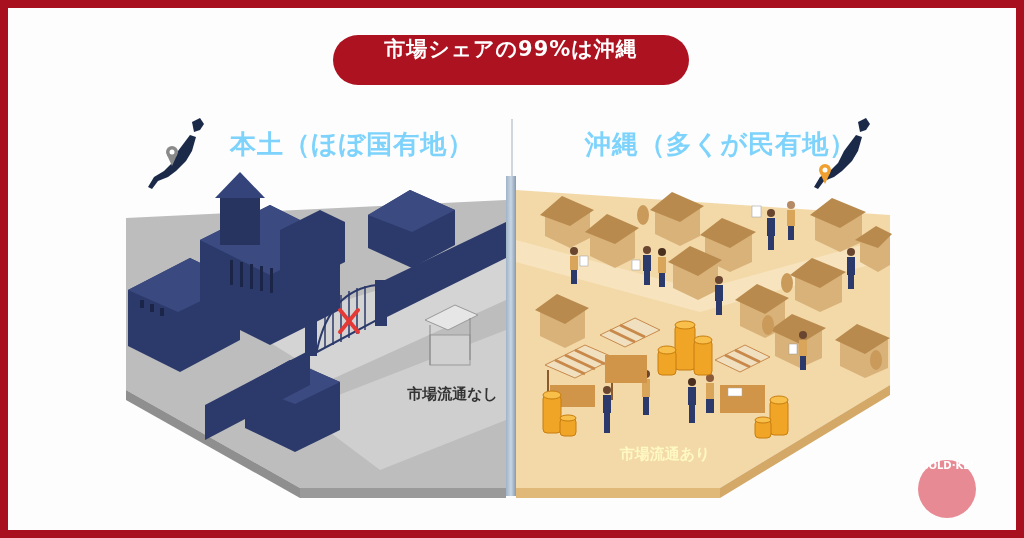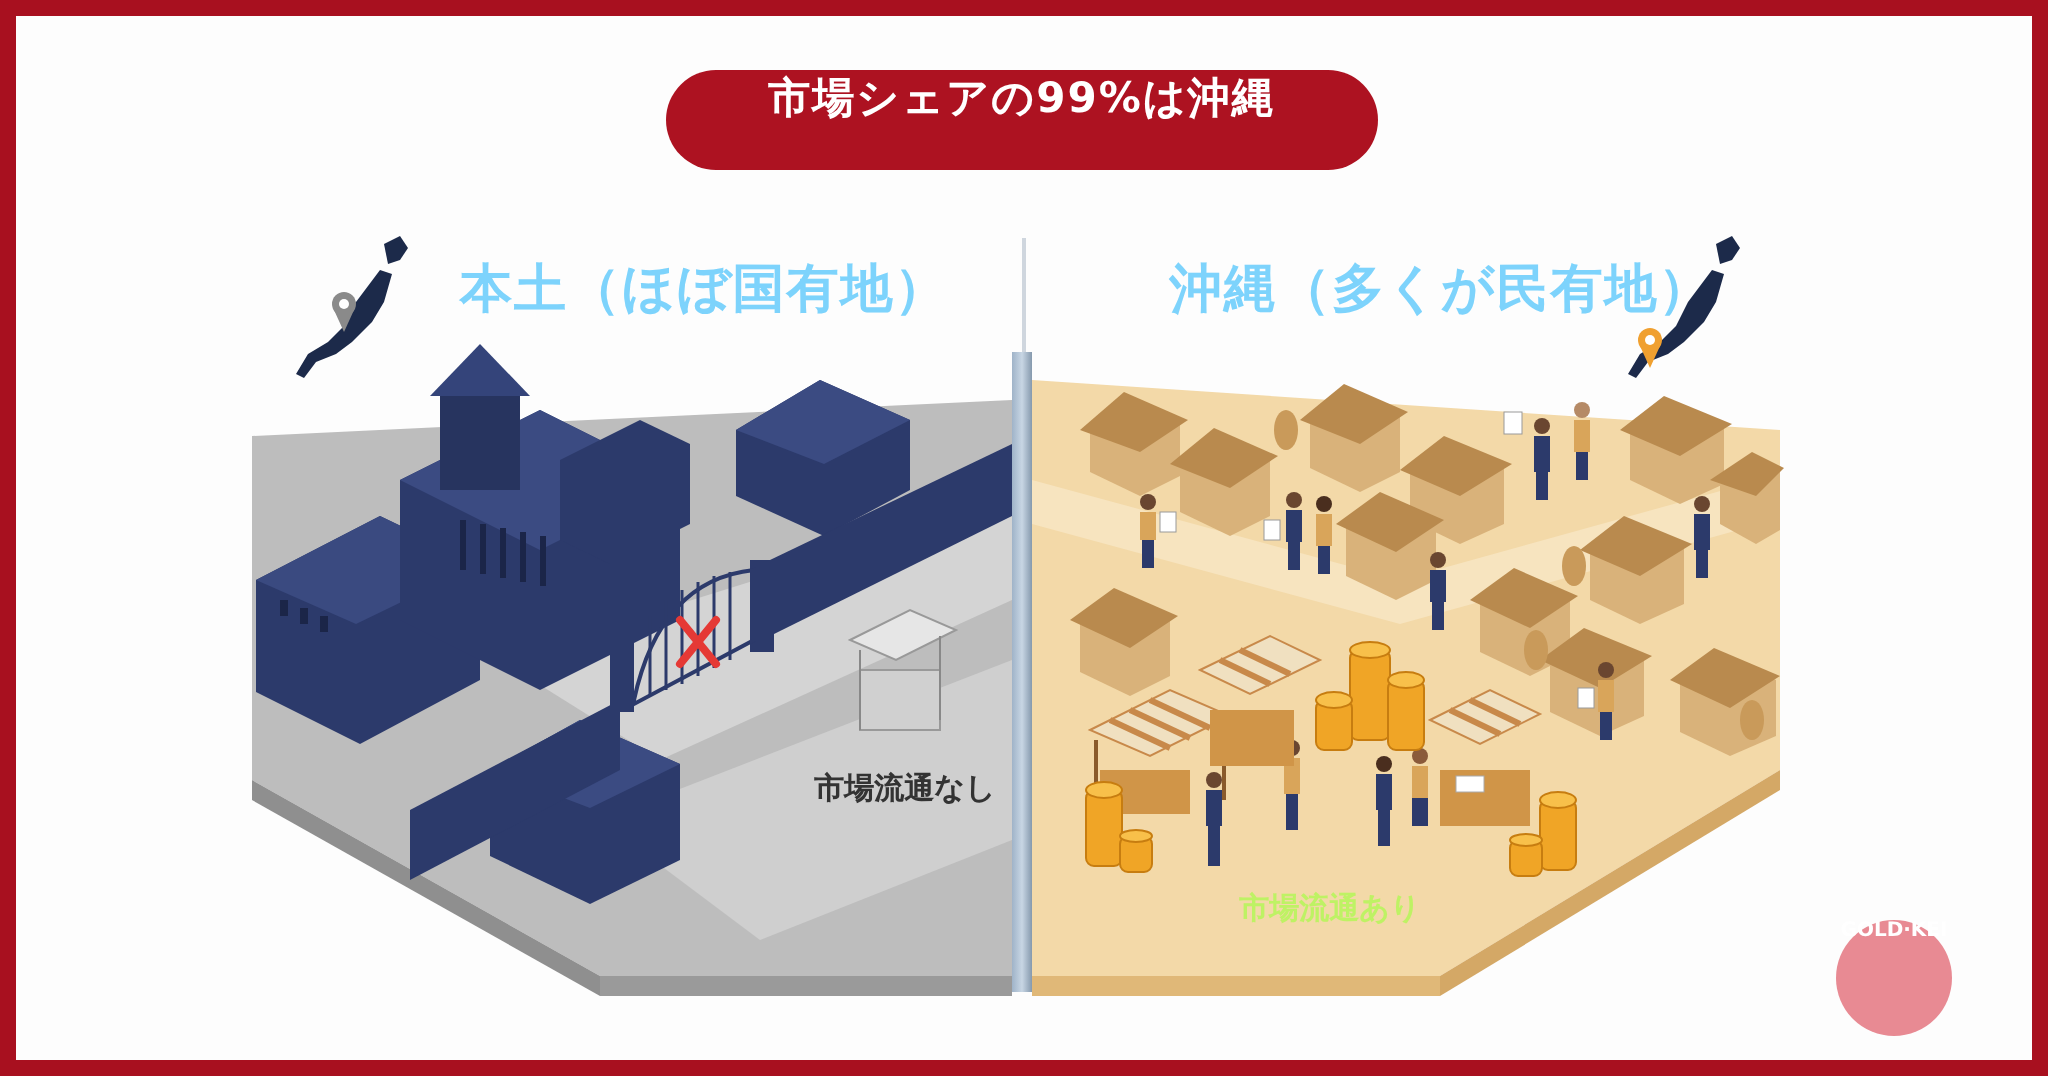--- a/index.html
+++ b/index.html
@@ -23,21 +23,21 @@
   .heading.right { left: 585px; }
   .divider {
     position: absolute; left: 511px; top: 119px; width: 2px; height: 60px; background: #cfd6de;
   }
   .pillar {
     position: absolute; left: 506px; top: 176px; width: 10px; height: 320px;
     background: linear-gradient(to right, #9fb3c8, #c8d6e4, #8599ad);
   }
   svg.scene { position: absolute; left: 0; top: 0; }
   .caption {
-    position: absolute; text-align: center; font-size: 15px; font-weight: bold; color: #bef264;
+    position: absolute; text-align: center; font-size: 15px; font-weight: bold; color: #fef9c3;
     line-height: 20px;
   }
   .caption.left { left: 395px; top: 384px; width: 115px; color: #333; }
   .caption.right { left: 600px; top: 444px; width: 130px; }
   .logo {
     position: absolute; left: 918px; top: 460px; width: 58px; height: 58px; border-radius: 50%;
     background: #e88a93; color: #fff; font-weight: bold; font-size: 10px;
     display: flex; align-items: flex-start; justify-content: center; letter-spacing: 0;
   }
 </style>

